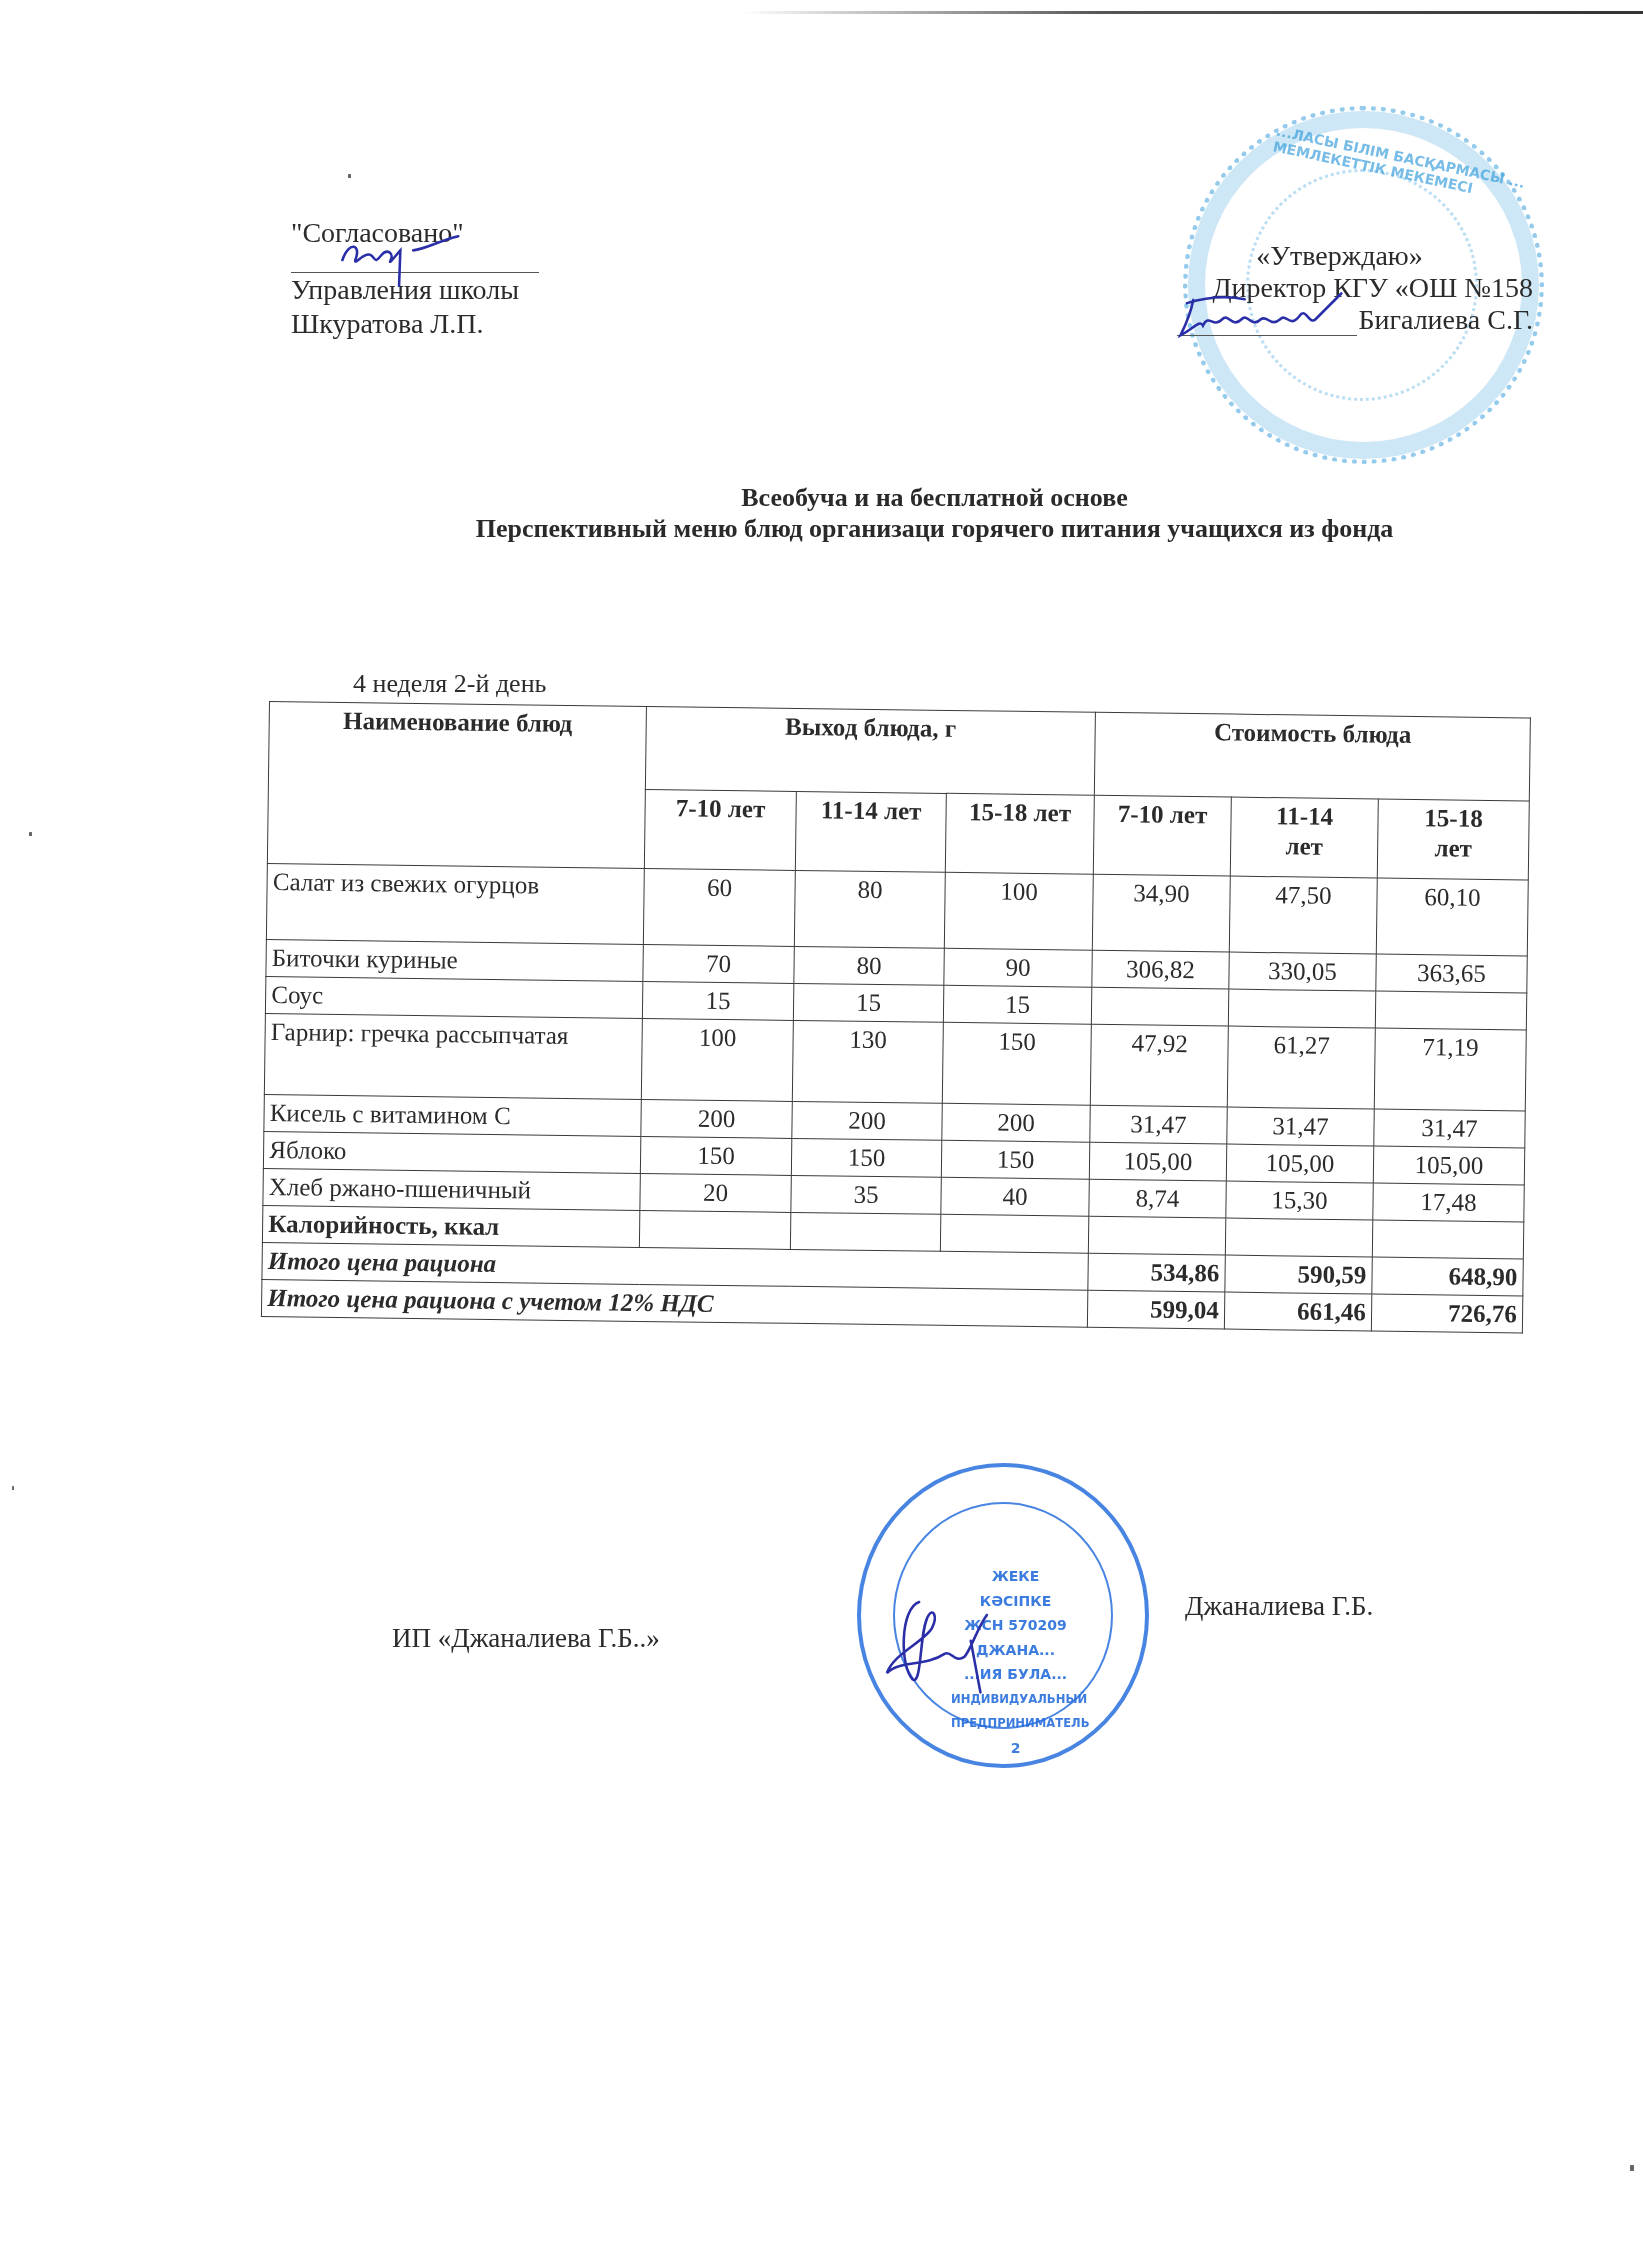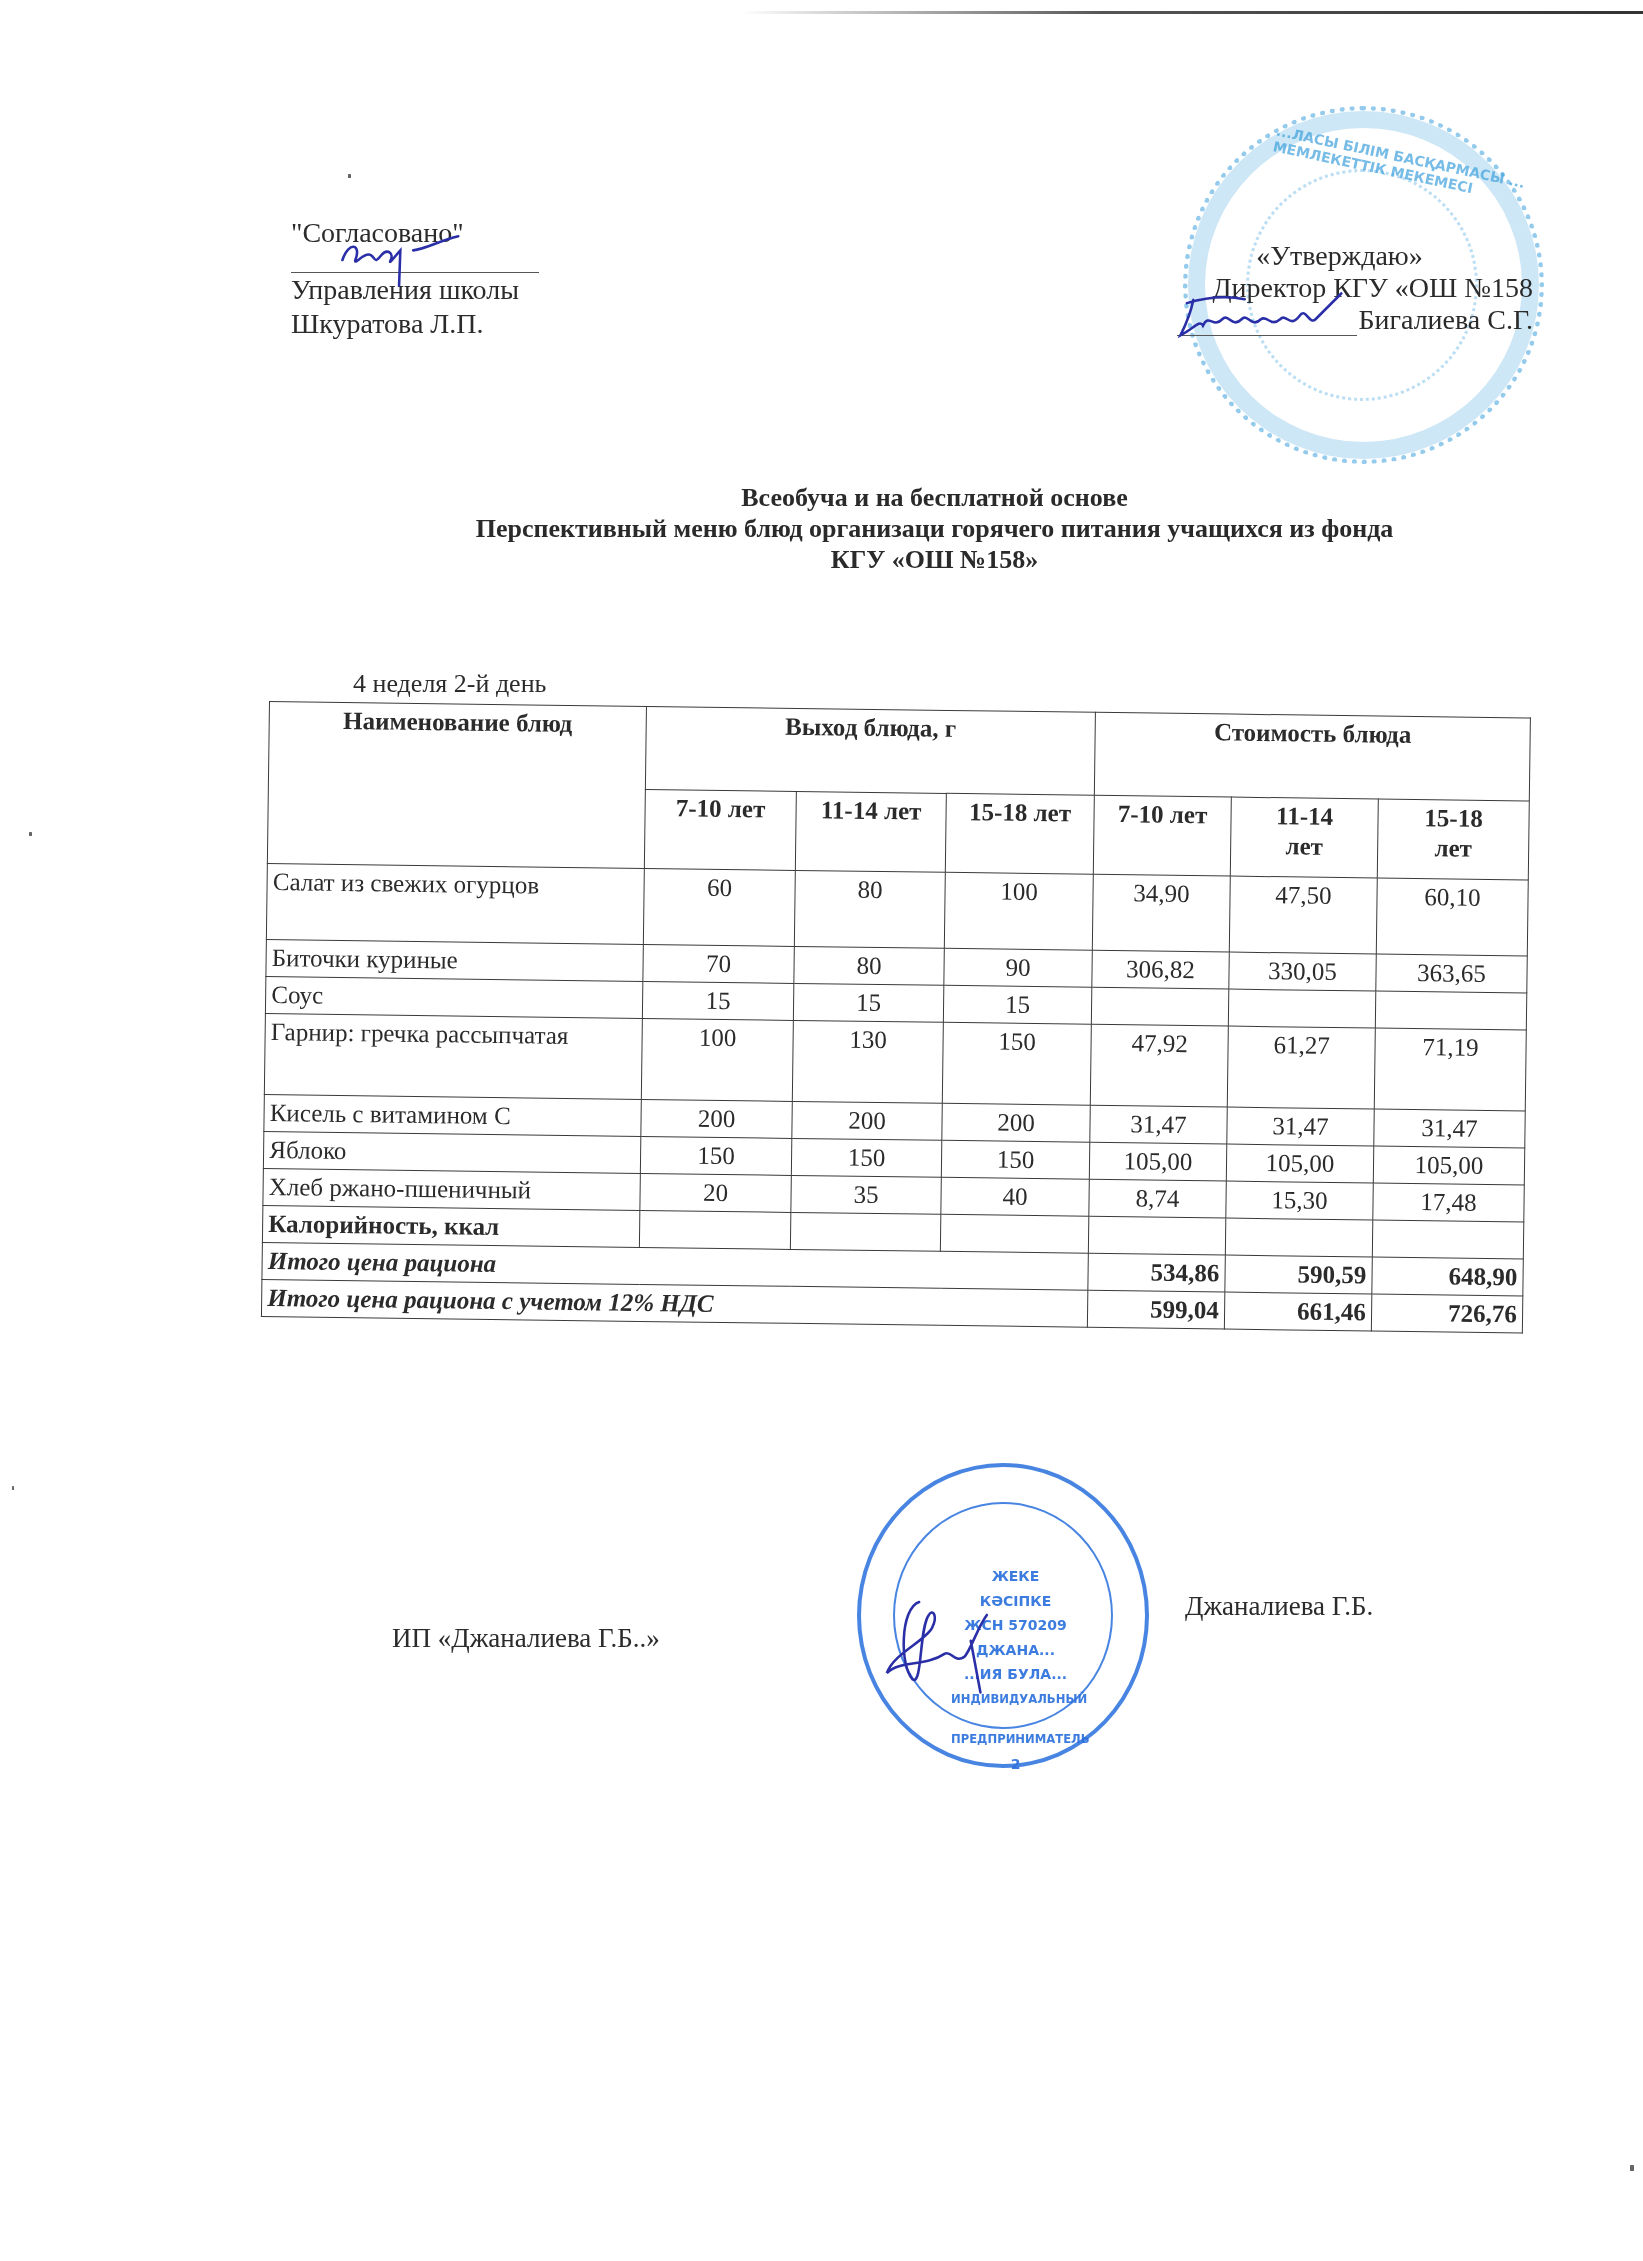--- a/index.html
+++ b/index.html
@@ -97,21 +97,20 @@
         <path d="M 20 20 C 60 8, 90 10, 110 14 M 30 15 C 25 40, 15 60, 10 70 C 30 60, 40 45, 45 55 C 55 35, 60 60, 75 45 C 85 35, 90 60, 105 45 C 115 35, 120 60, 135 45 C 145 38, 150 58, 165 45 C 175 35, 180 60, 195 40 C 205 25, 210 55, 220 45 L 260 5" stroke="#2a2fa8" stroke-width="4" fill="none" stroke-linecap="round"></path>
       </svg>
     </div>
     <div>Бигалиева С.Г.</div>
   </div>
 </div>
 
 <div class="doc-title">
   <div>Всеобуча и на бесплатной основе</div>
   <div>Перспективный меню блюд организаци горячего питания учащихся из фонда</div>
-  <div>КГУ «ОШ №158»</div>
 </div>
 
 <div class="week-day">4 неделя 2-й день</div>
 
 <table class="menu-table">
   <colgroup>
     <col style="width:377px">
       <col style="width:151px">
       <col style="width:150px">
       <col style="width:148px">
@@ -226,20 +225,20 @@
 
 <div class="stamp stamp-bottom">
   <div class="ring"></div>
   <div class="lines">
     <div>ЖЕКЕ</div>
     <div>КӘСІПКЕ</div>
     <div>ЖСН 570209</div>
     <div>ДЖАНА...</div>
     <div>...ИЯ БУЛА...</div>
     <div style="font-size:11.6px;">ИНДИВИДУАЛЬНЫЙ</div>
-    <div style="font-size:11.6px;margin-top:16px;">ПРЕДПРИНИМАТЕЛЬ</div>
+    <div style="font-size:11.6px;">ПРЕДПРИНИМАТЕЛЬ</div>
     <div>2</div>
   </div>
   <svg class="sig" style="left:13px;top:122px;" width="129" height="110" viewBox="0 0 200 170">
     <path d="M 70 20 C 40 30, 40 120, 60 140 C 75 150, 70 60, 85 40 C 90 30, 100 40, 90 60 C 80 80, 30 100, 20 130 C 40 110, 80 120, 110 100 C 120 95, 125 115, 140 105 C 150 95, 160 60, 175 40 M 150 80 L 165 160" stroke="#2a2fa8" stroke-width="4" fill="none" stroke-linecap="round"></path>
   </svg>
 </div>
 
 
 </body></html>

